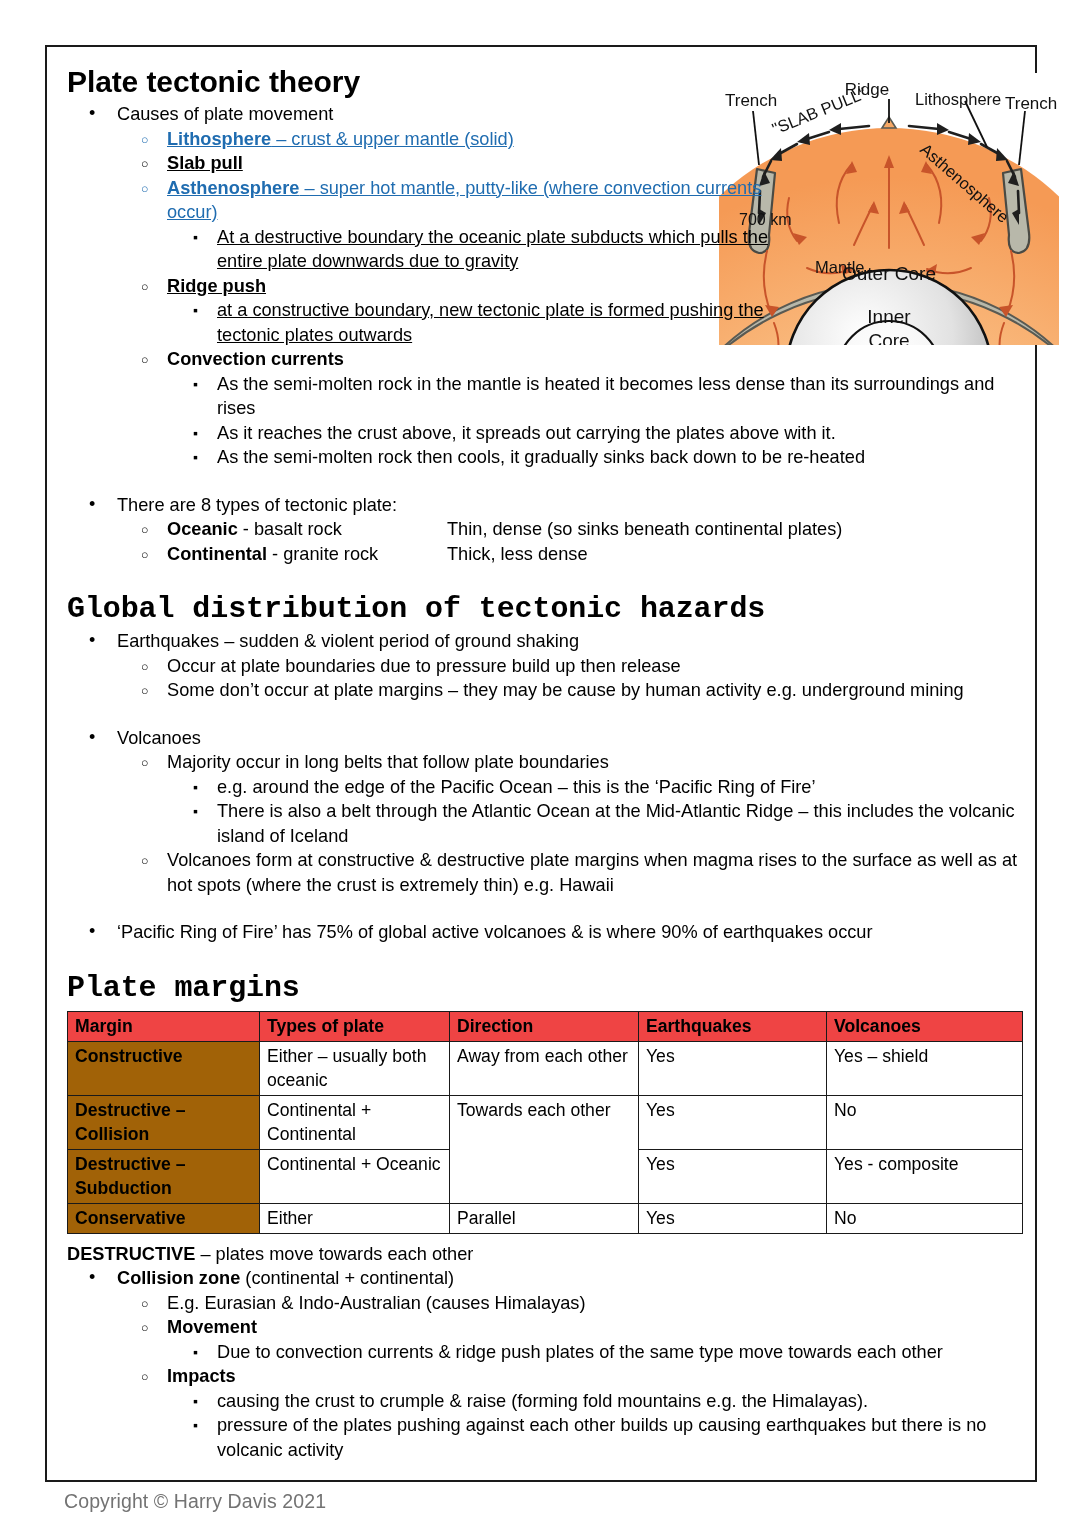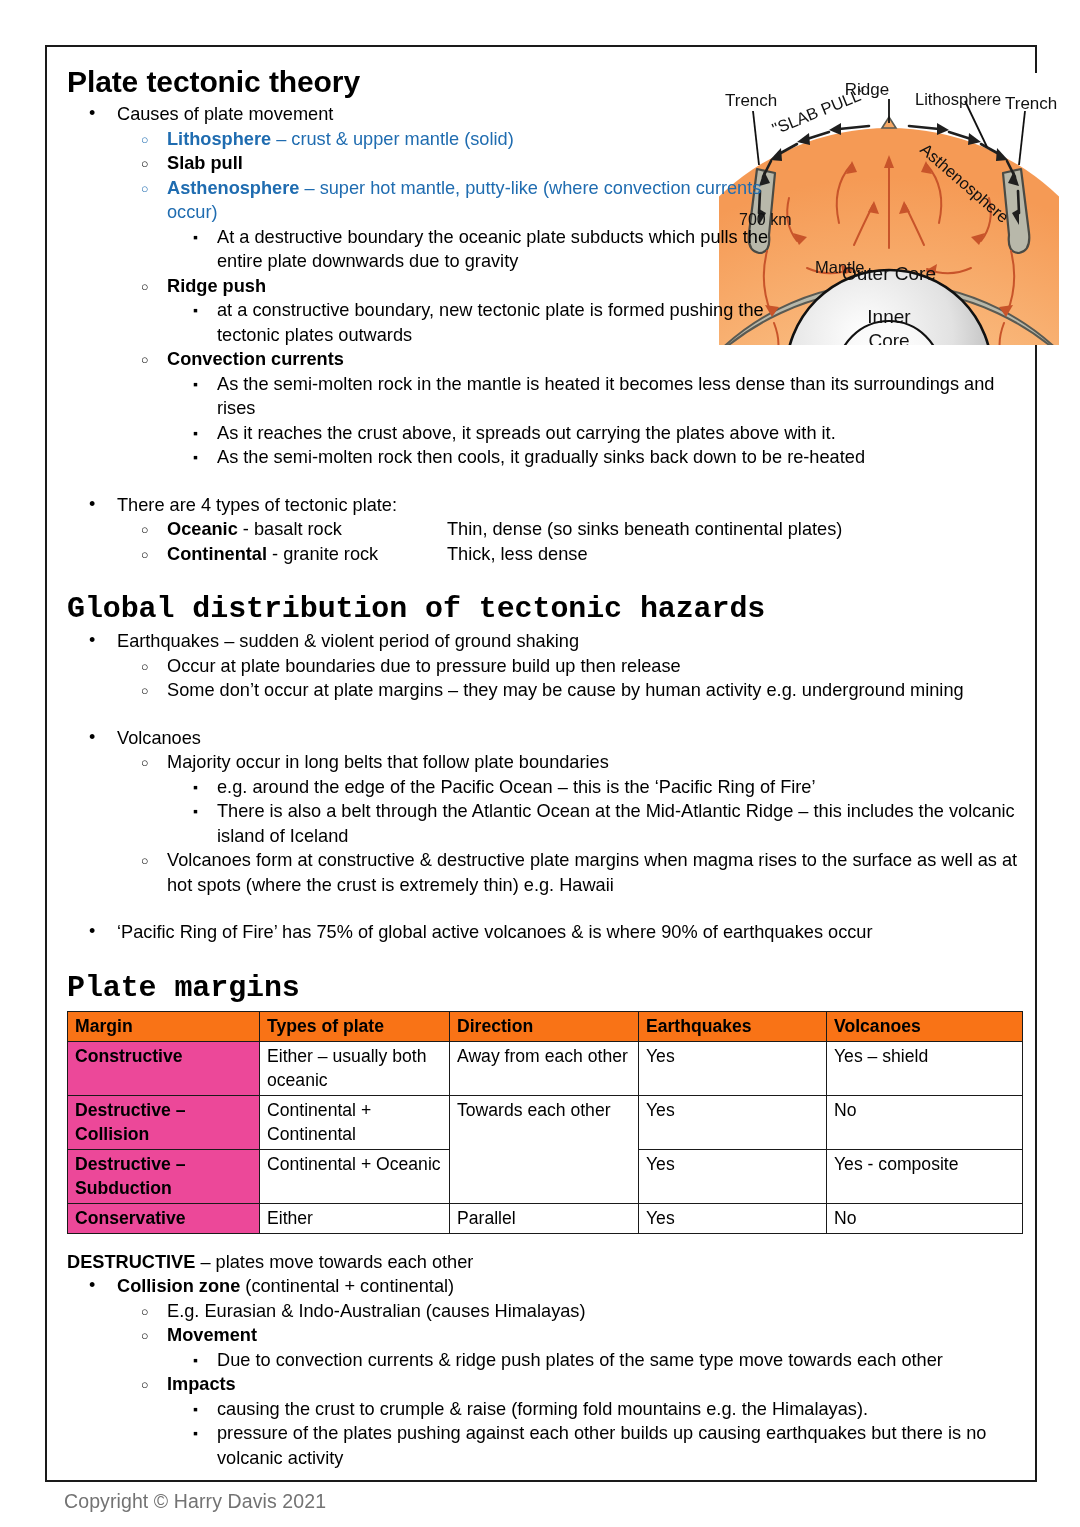--- a/index.html
+++ b/index.html
@@ -89,21 +89,21 @@
   .gap { height: 23px; }
 
   .twocol { display: block; position: relative; }
   .twocol .col2 {
     position: absolute;
     left: 380px;
     top: 0;
     white-space: nowrap;
   }
 
-  .narrow { width: 600px; }
+  .narrow { width: 600px; text-decoration: underline; }
 
   
   .diagram {
     position: absolute;
     left: 652px;
     top: 8px;
     width: 340px;
     height: 272px;
     overflow: hidden;
     background: #ef4444;
@@ -121,36 +121,36 @@
     border: 1.6px solid #1a1a1a;
     font-size: 17.6px;
     line-height: 24px;
     padding: 2px 6px 3px 7px;
     text-align: left;
     vertical-align: top;
     font-weight: normal;
   }
   table.margins thead th {
     font-weight: bold;
-    background: #f97316;
+    background: #ef4444;
   }
   table.margins td.firstcol {
     font-weight: bold;
-    background: #ec4899;
+    background: #a16207;
   }
   .col-a { width: 192px; }
   .col-b { width: 190px; }
   .col-c { width: 189px; }
   .col-d { width: 188px; }
   .col-e { width: 196px; }
 
   .r-tall { height: 48px; }
   .r-one { height: 24px; }
 
-  .destructive-block { margin-top: 16px; }
+  .destructive-block { margin-top: 8px; }
   .plain-line {
     font-size: 18.2px;
     line-height: 24.5px;
   }
 </style>
 </head>
 <body>
 
 <div class="page-frame">
   <div class="content">
@@ -296,21 +296,21 @@
 
       <li class="lvl2"><span class="b">Convection currents</span></li>
       <li class="lvl3">As the semi-molten rock in the mantle is heated it becomes less dense than its surroundings and rises</li>
       <li class="lvl3">As it reaches the crust above, it spreads out carrying the plates above with it.</li>
       <li class="lvl3">As the semi-molten rock then cools, it gradually sinks back down to be re-heated</li>
     </ul>
 
     <div class="gap"></div>
 
     <ul>
-      <li class="lvl1">There are 4 types of tectonic plate:</li>
+      <li class="lvl1">There are 8 types of tectonic plate:</li>
       <li class="lvl2 twocol"><span class="b">Oceanic</span><span> - basalt rock</span><span class="col2">Thin, dense (so sinks beneath continental plates)</span></li>
       <li class="lvl2 twocol"><span class="b">Continental</span><span> - granite rock</span><span class="col2">Thick, less dense</span></li>
     </ul>
 
     <h2 class="heading spaced">Global distribution of tectonic hazards</h2>
 
     <ul>
       <li class="lvl1">Earthquakes – sudden &amp; violent period of ground shaking</li>
       <li class="lvl2">Occur at plate boundaries due to pressure build up then release</li>
       <li class="lvl2">Some don’t occur at plate margins – they may be cause by human activity e.g. underground mining</li>

